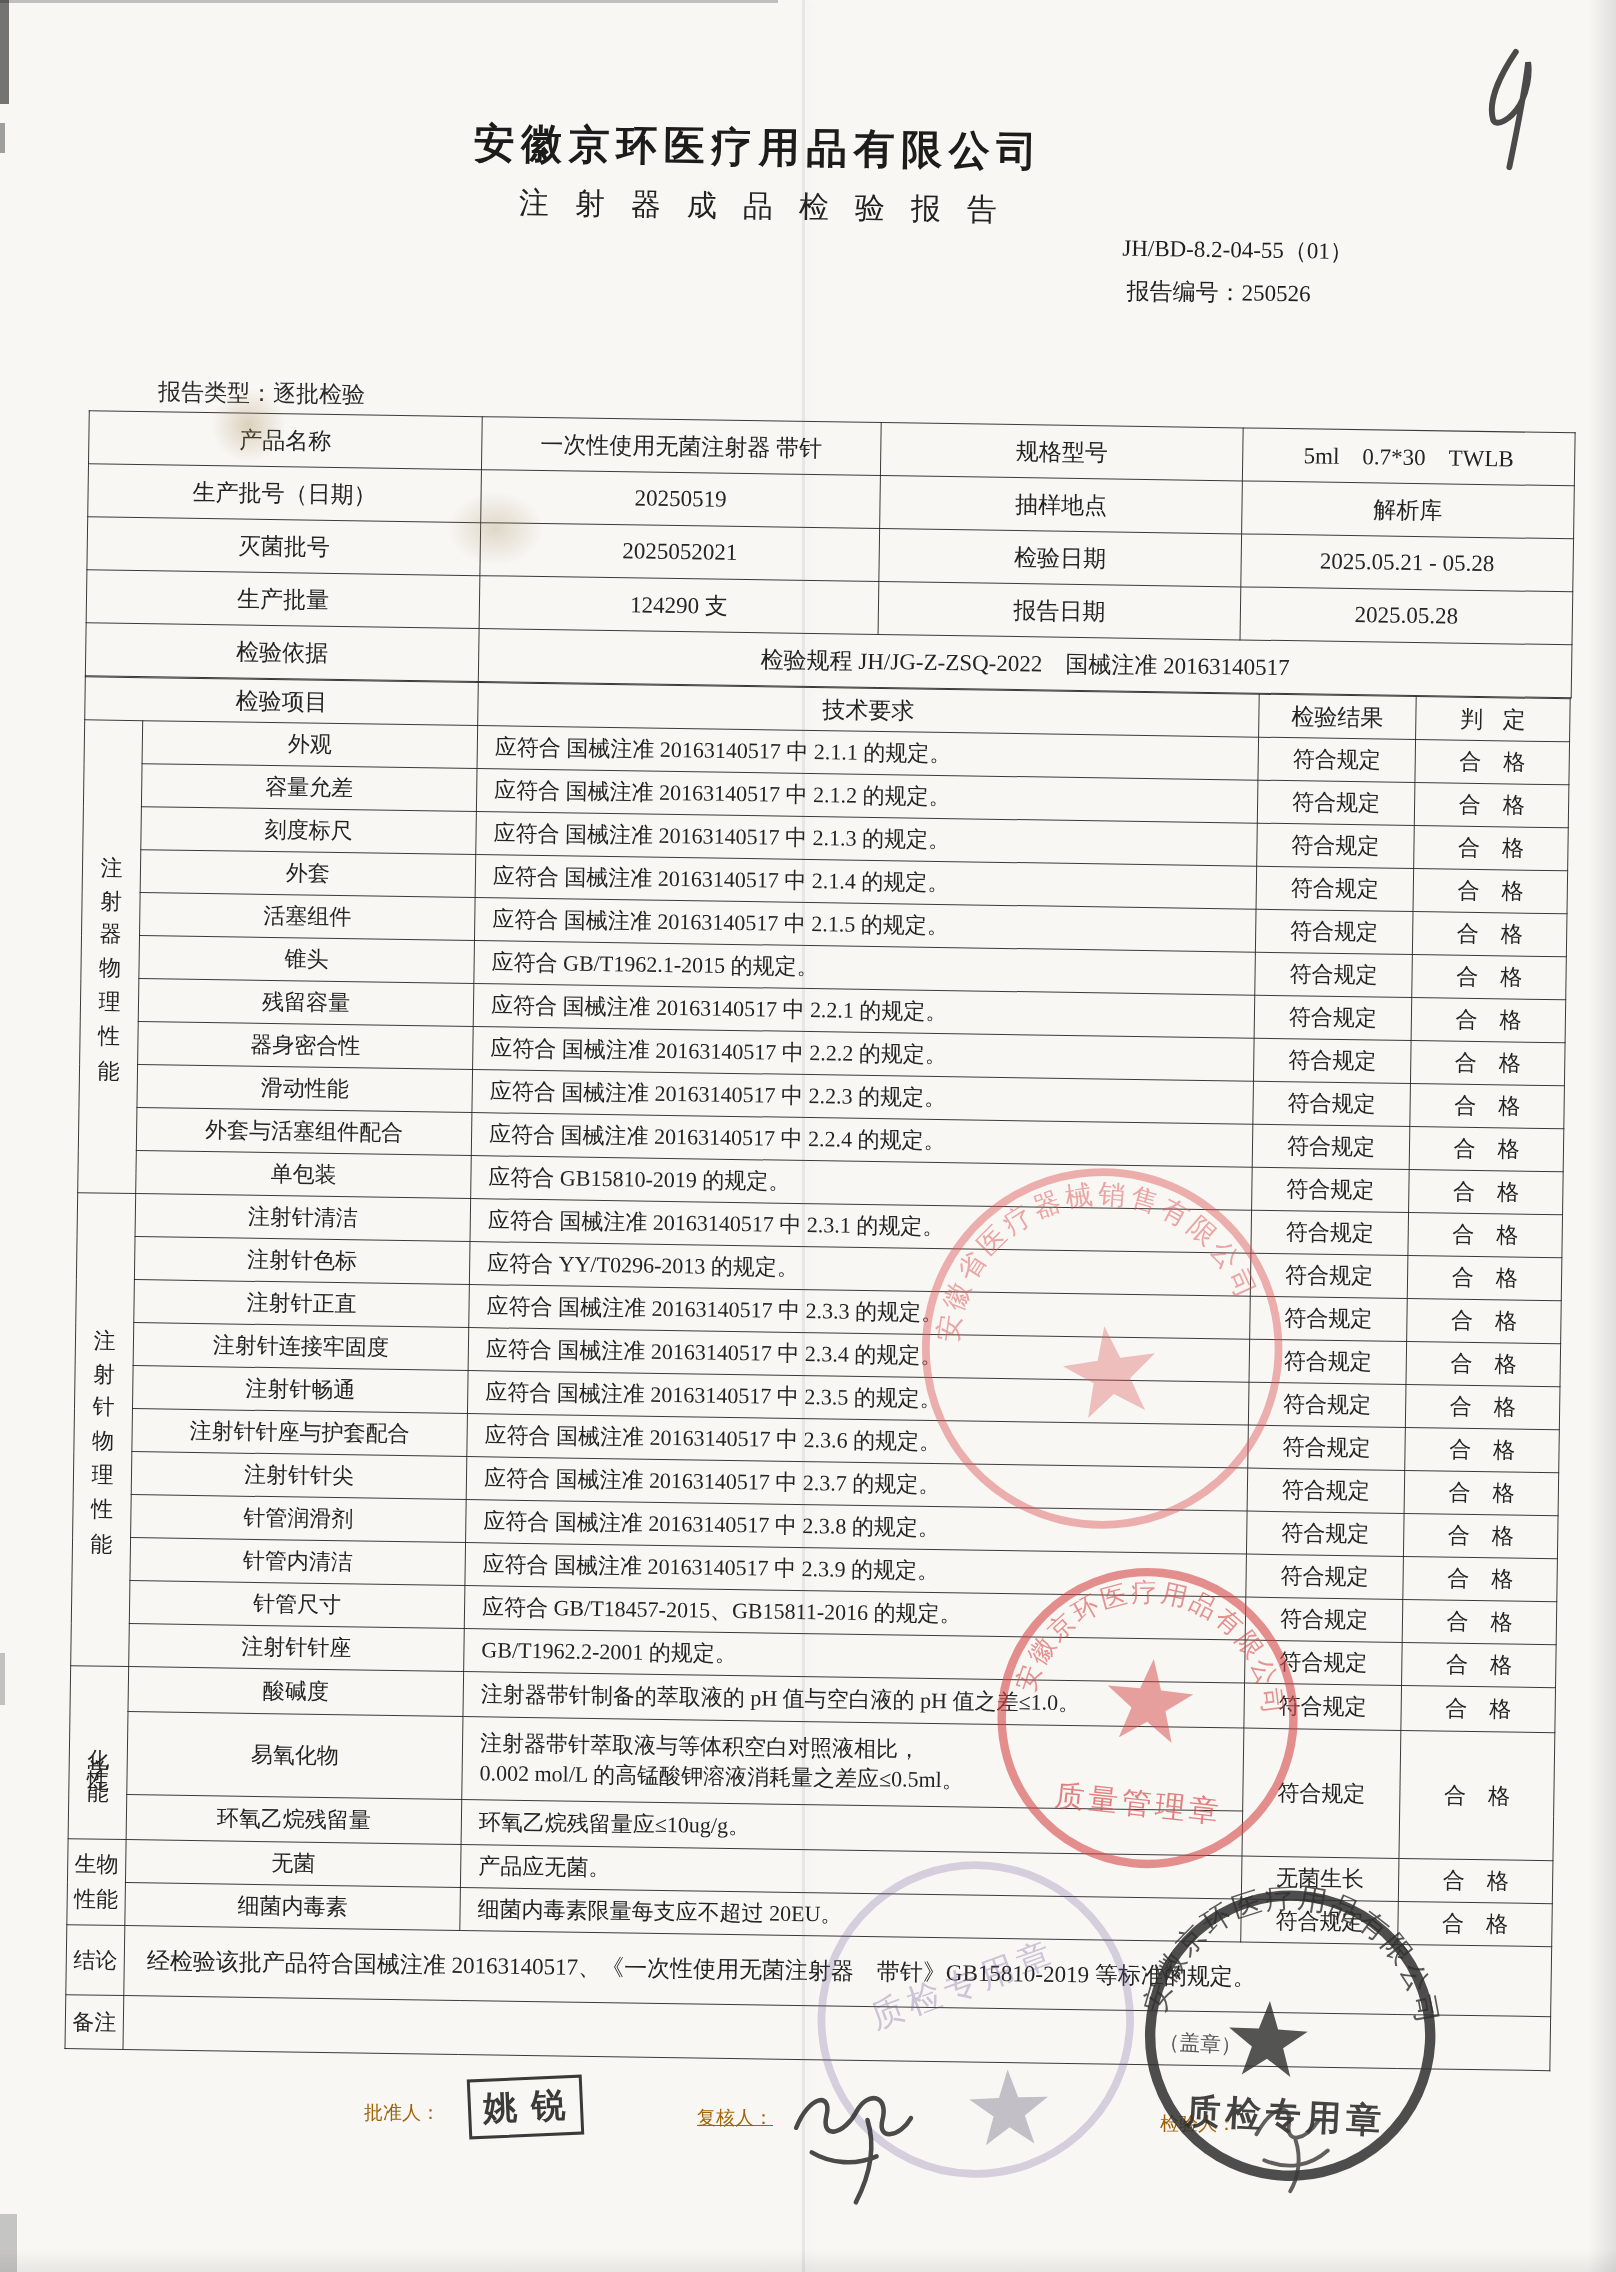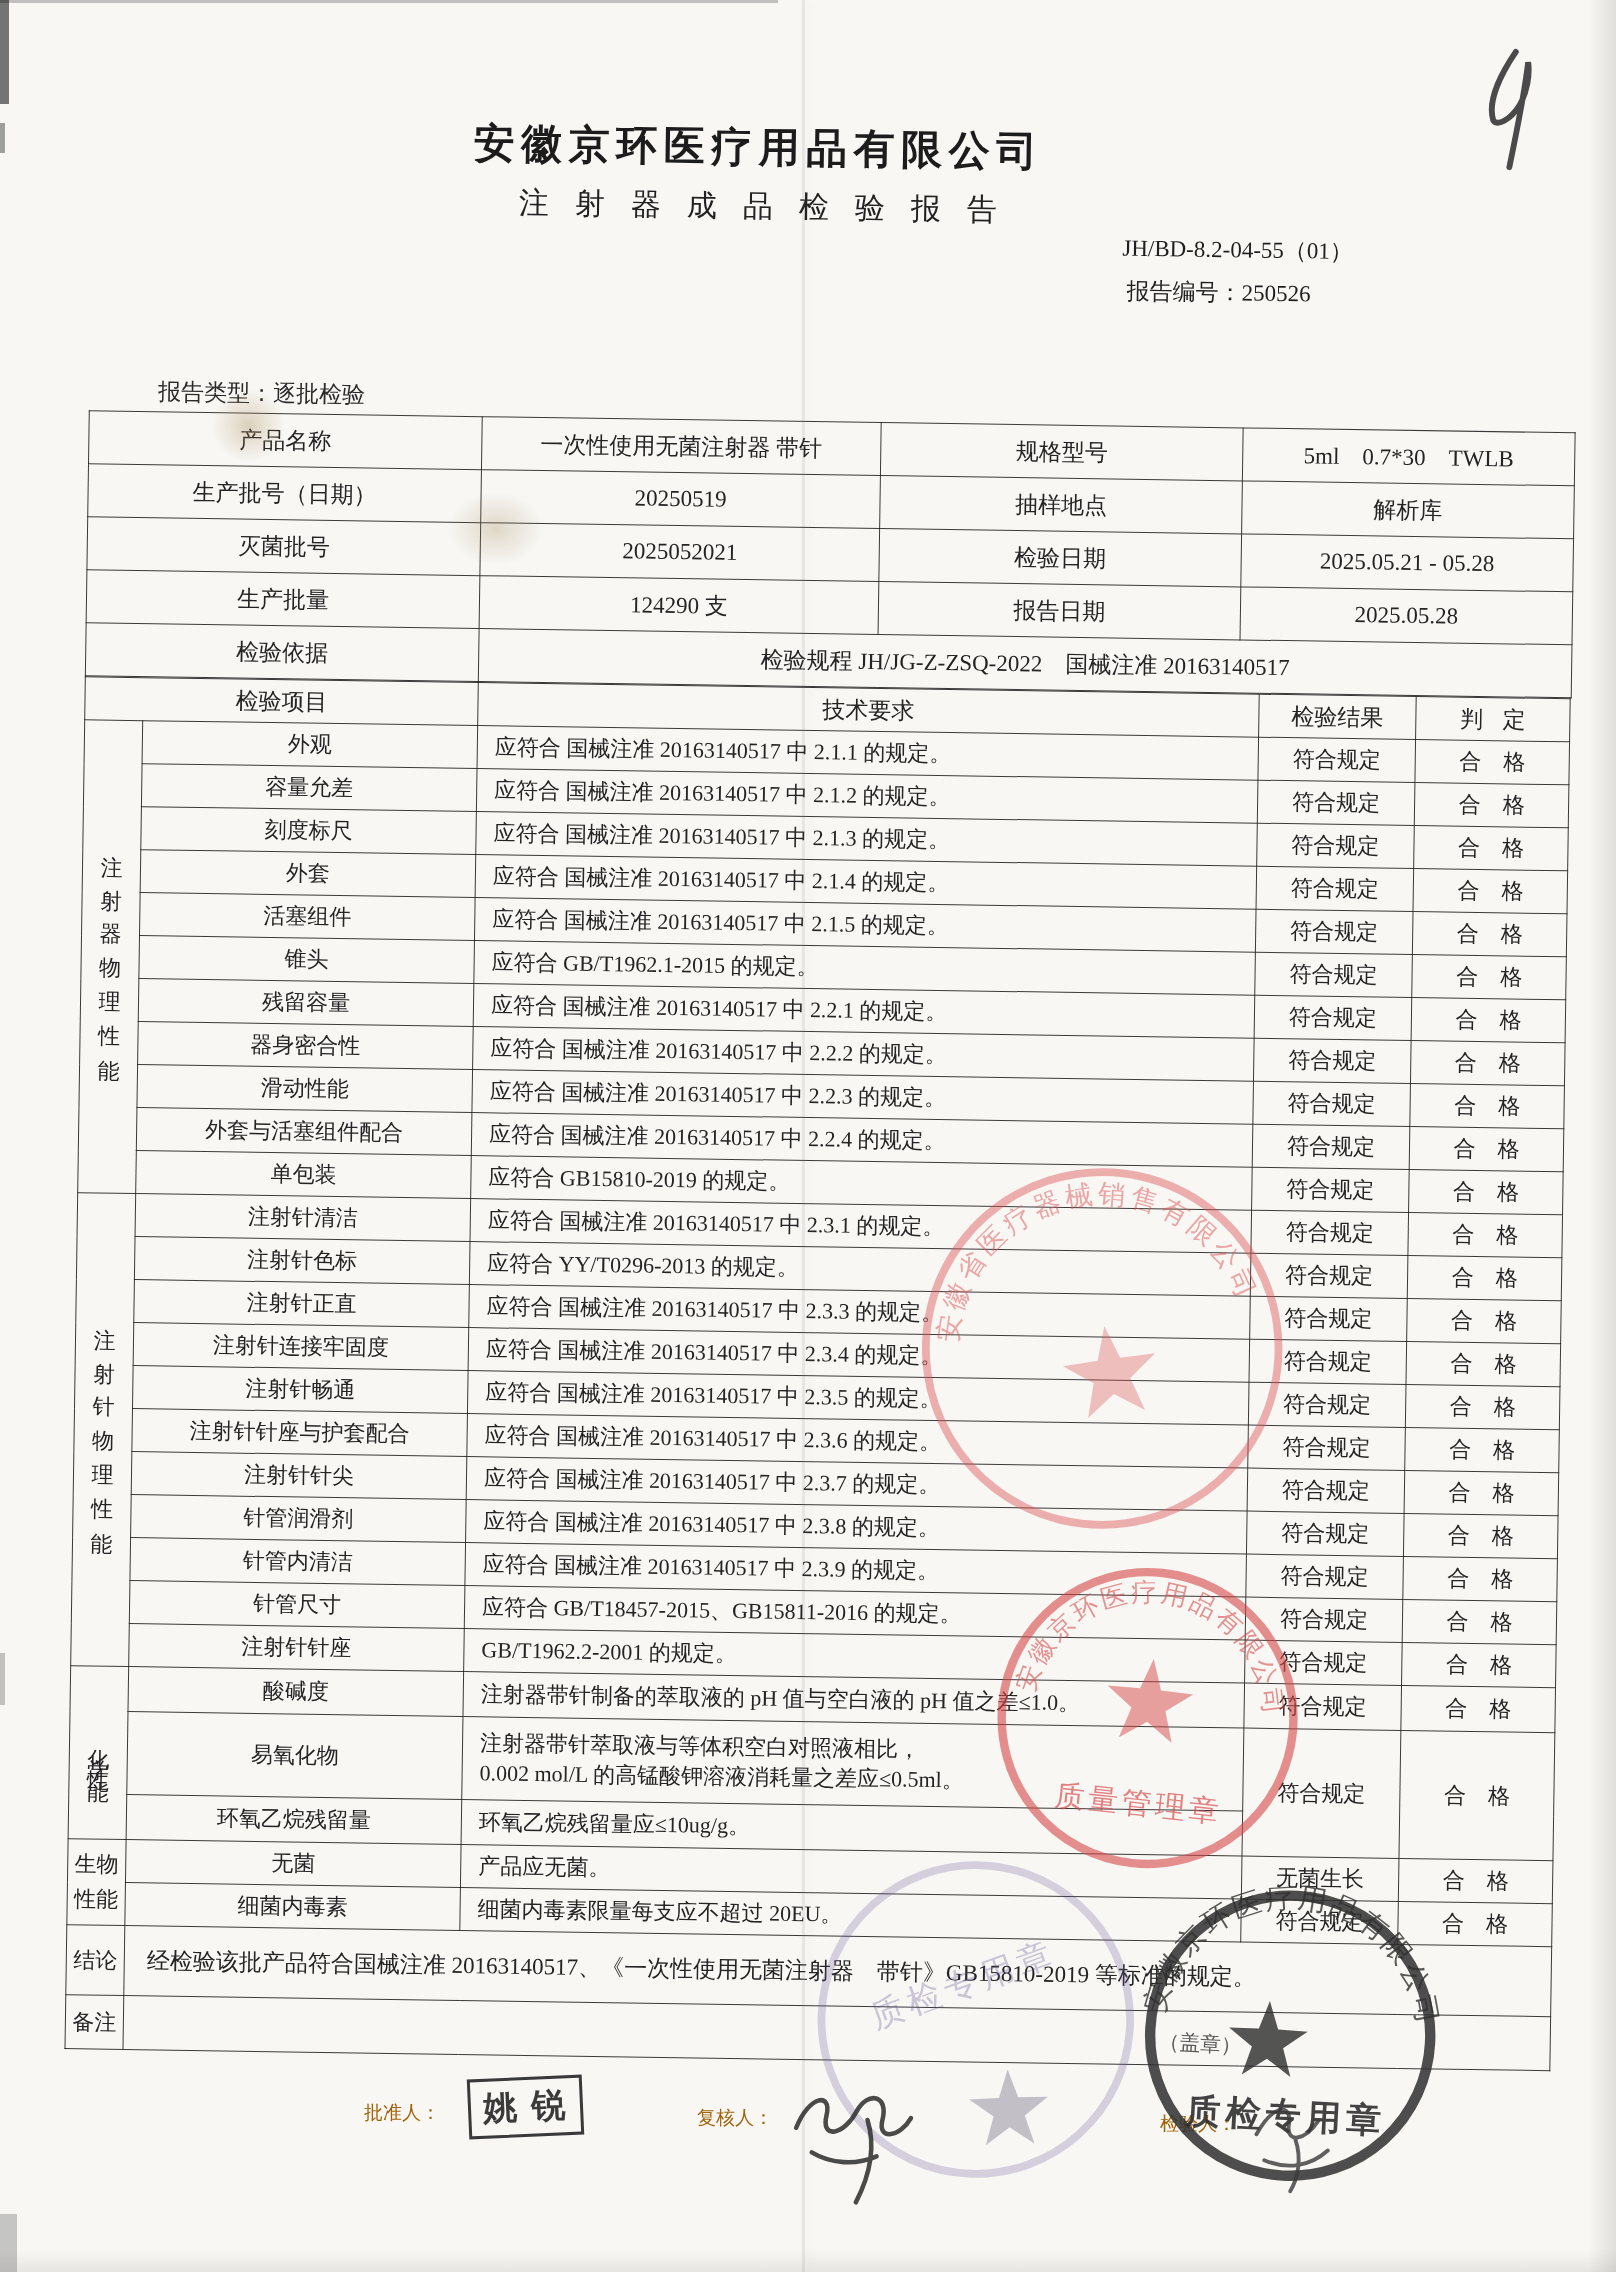--- a/index.html
+++ b/index.html
@@ -332,21 +332,21 @@
               <td>备注</td>
               <td class="remark-cell" colspan="4"></td>
             </tr>
           </tbody>
       </table>
     </div>
   </div>
 
   <div class="sig-label" style="left:364px;top:2100px;">批准人：</div>
   <div class="name-stamp">姚锐</div>
-  <div class="sig-label" style="left:697px;top:2105px;">复核人：</div>
+  <div class="sig-label" style="left:697px;top:2105px;text-decoration:underline;">复核人：</div>
   <div class="sig-label" style="left:1160px;top:2111px;">检验人：</div>
 
   <div class="crease"></div>
   <div class="edge-right"></div>
   <div class="edge-bottom"></div>
   <div class="mark-tl"></div>
   <div class="mark-tl2"></div>
   <div class="mark-ml"></div>
   <div class="mark-bl"></div>
   <div class="mark-top"></div>

